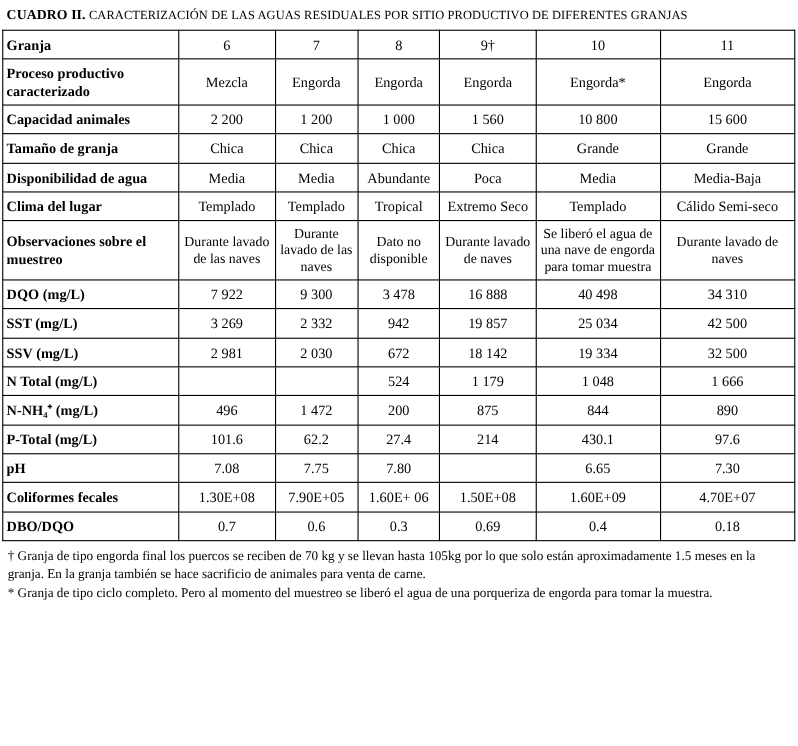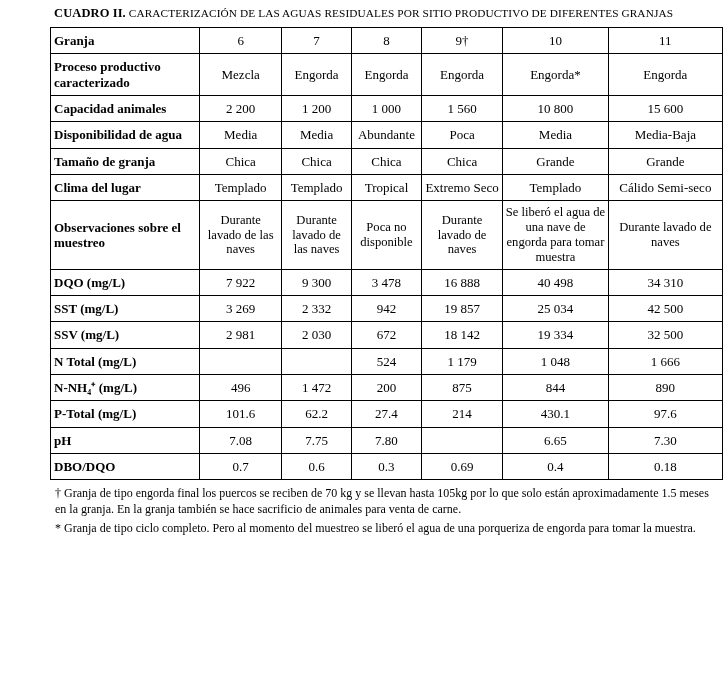--- a/index.html
+++ b/index.html
@@ -4,21 +4,21 @@
 <style>
   * { box-sizing: border-box; }
   html, body {
     margin: 0; padding: 0;
     width: 725px; height: 678px;
     background: #ffffff;
     color: #000000;
     font-family: "Liberation Serif", serif;
     overflow: hidden;
   }
-  .page { padding: 6px 2px 0 2px; margin-left: 48px; }
+  .page { padding: 6px 2px 0 2px; }
 
   .title {
     padding: 0 4px 6px 4px;
     font-size: 11.5px;
     letter-spacing: 0.1px;
     white-space: nowrap;
   }
   .title .t-label { font-weight: bold; font-size: 12.5px; }
   .title .t-text { font-size: 11.3px; }
 
@@ -88,51 +88,51 @@
       <tr>
         <td class="lbl">Capacidad animales</td>
         <td class="val">2 200</td>
         <td class="val">1 200</td>
         <td class="val">1 000</td>
         <td class="val">1 560</td>
         <td class="val">10 800</td>
         <td class="val">15 600</td>
       </tr>
       <tr>
+        <td class="lbl">Tamaño de granja</td>
+        <td class="val">Chica</td>
+        <td class="val">Chica</td>
+        <td class="val">Chica</td>
+        <td class="val">Chica</td>
+        <td class="val">Grande</td>
+        <td class="val">Grande</td>
+      </tr>
+      <tr>
         <td class="lbl">Disponibilidad de agua</td>
         <td class="val">Media</td>
         <td class="val">Media</td>
         <td class="val">Abundante</td>
         <td class="val">Poca</td>
         <td class="val">Media</td>
         <td class="val">Media-Baja</td>
       </tr>
       <tr>
-        <td class="lbl">Tamaño de granja</td>
-        <td class="val">Chica</td>
-        <td class="val">Chica</td>
-        <td class="val">Chica</td>
-        <td class="val">Chica</td>
-        <td class="val">Grande</td>
-        <td class="val">Grande</td>
-      </tr>
-      <tr>
         <td class="lbl">Clima del lugar</td>
         <td class="val">Templado</td>
         <td class="val">Templado</td>
         <td class="val">Tropical</td>
         <td class="val">Extremo Seco</td>
         <td class="val">Templado</td>
         <td class="val">Cálido  Semi-seco</td>
       </tr>
       <tr class="obs">
         <td class="lbl">Observaciones sobre el muestreo</td>
         <td class="val">Durante lavado de las naves</td>
         <td class="val">Durante lavado de las naves</td>
-        <td class="val">Poca no disponible</td>
+        <td class="val">Dato no disponible</td>
         <td class="val">Durante lavado de naves</td>
         <td class="val">Se liberó el agua de una nave de engorda para tomar muestra</td>
         <td class="val">Durante lavado de naves</td>
       </tr>
       <tr>
         <td class="lbl">DQO (mg/L)</td>
         <td class="val">7 922</td>
         <td class="val">9 300</td>
         <td class="val">3 478</td>
         <td class="val">16 888</td>
@@ -187,20 +187,29 @@
       <tr>
         <td class="lbl">pH</td>
         <td class="val">7.08</td>
         <td class="val">7.75</td>
         <td class="val">7.80</td>
         <td class="val"></td>
         <td class="val">6.65</td>
         <td class="val">7.30</td>
       </tr>
       <tr>
+        <td class="lbl">Coliformes fecales</td>
+        <td class="val">1.30E+08</td>
+        <td class="val">7.90E+05</td>
+        <td class="val">1.60E+ 06</td>
+        <td class="val">1.50E+08</td>
+        <td class="val">1.60E+09</td>
+        <td class="val">4.70E+07</td>
+      </tr>
+      <tr>
         <td class="lbl">DBO/DQO</td>
         <td class="val">0.7</td>
         <td class="val">0.6</td>
         <td class="val">0.3</td>
         <td class="val">0.69</td>
         <td class="val">0.4</td>
         <td class="val">0.18</td>
       </tr>
     </tbody>
   </table>

